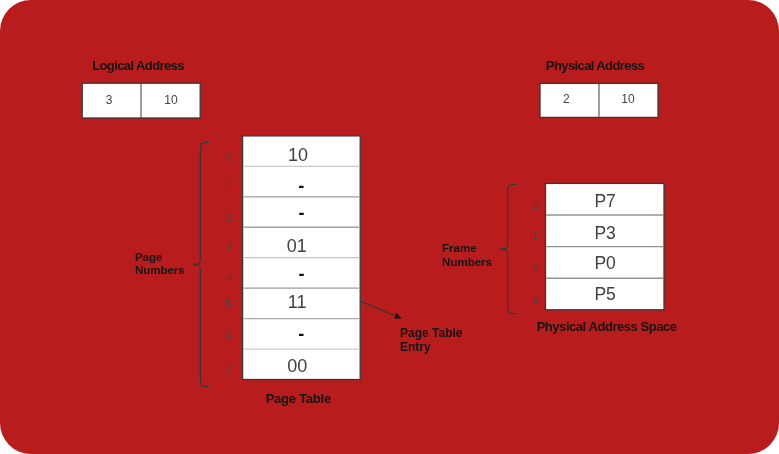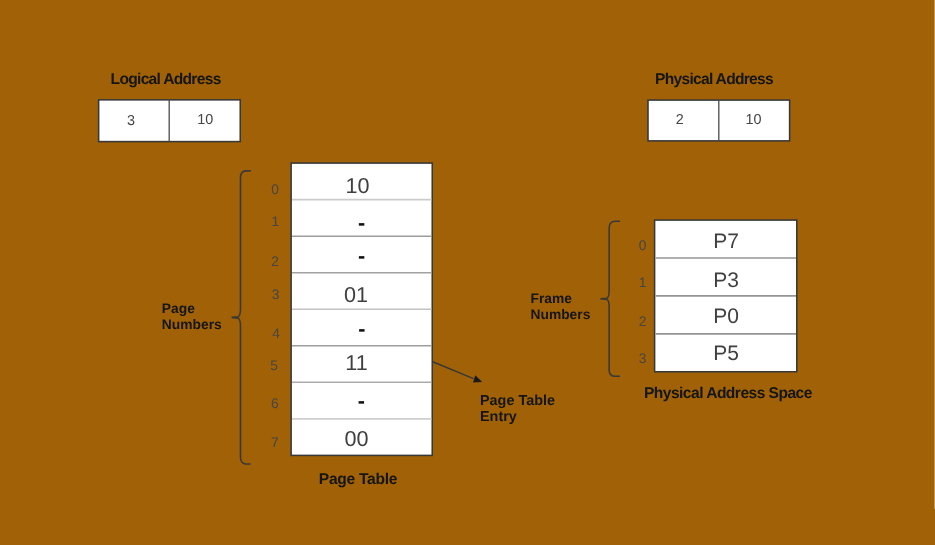--- a/index.html
+++ b/index.html
@@ -1,16 +1,16 @@
 <!DOCTYPE html>
 <html><head>
 <meta charset="utf-8">
 <style>
   html,body{margin:0;padding:0;background:#ffffff;}
-  #canvas{position:relative;width:779px;height:454px;background:#a16207;overflow:hidden;}
+  #canvas{position:relative;width:779px;height:454px;background:#b91c1c;overflow:hidden;border-radius:31px;}
   svg text{font-family:"Liberation Sans",sans-serif;}
 </style>
 </head>
 <body>
 <div id="canvas">
 <svg width="779" height="454" viewBox="0 0 779 454" xmlns="http://www.w3.org/2000/svg">
 
   <rect x="82.2" y="83.2" width="118" height="34.8" fill="#ffffff" stroke="#383838" stroke-width="1.3"></rect>
   <line x1="141" y1="83.2" x2="141" y2="118" stroke="#4d4d4d" stroke-width="1.1"></line>
   <text x="138" y="70.4" font-size="13" font-weight="bold" fill="#151515" text-anchor="middle" letter-spacing="-0.6">Logical Address</text>

